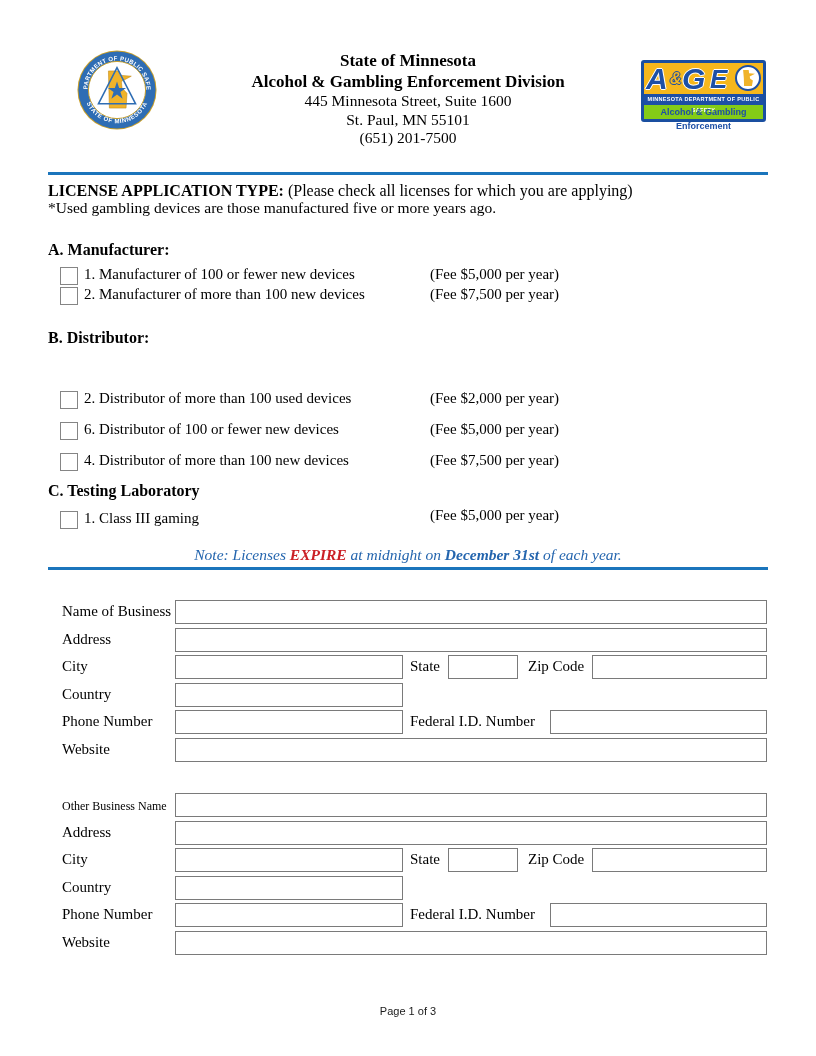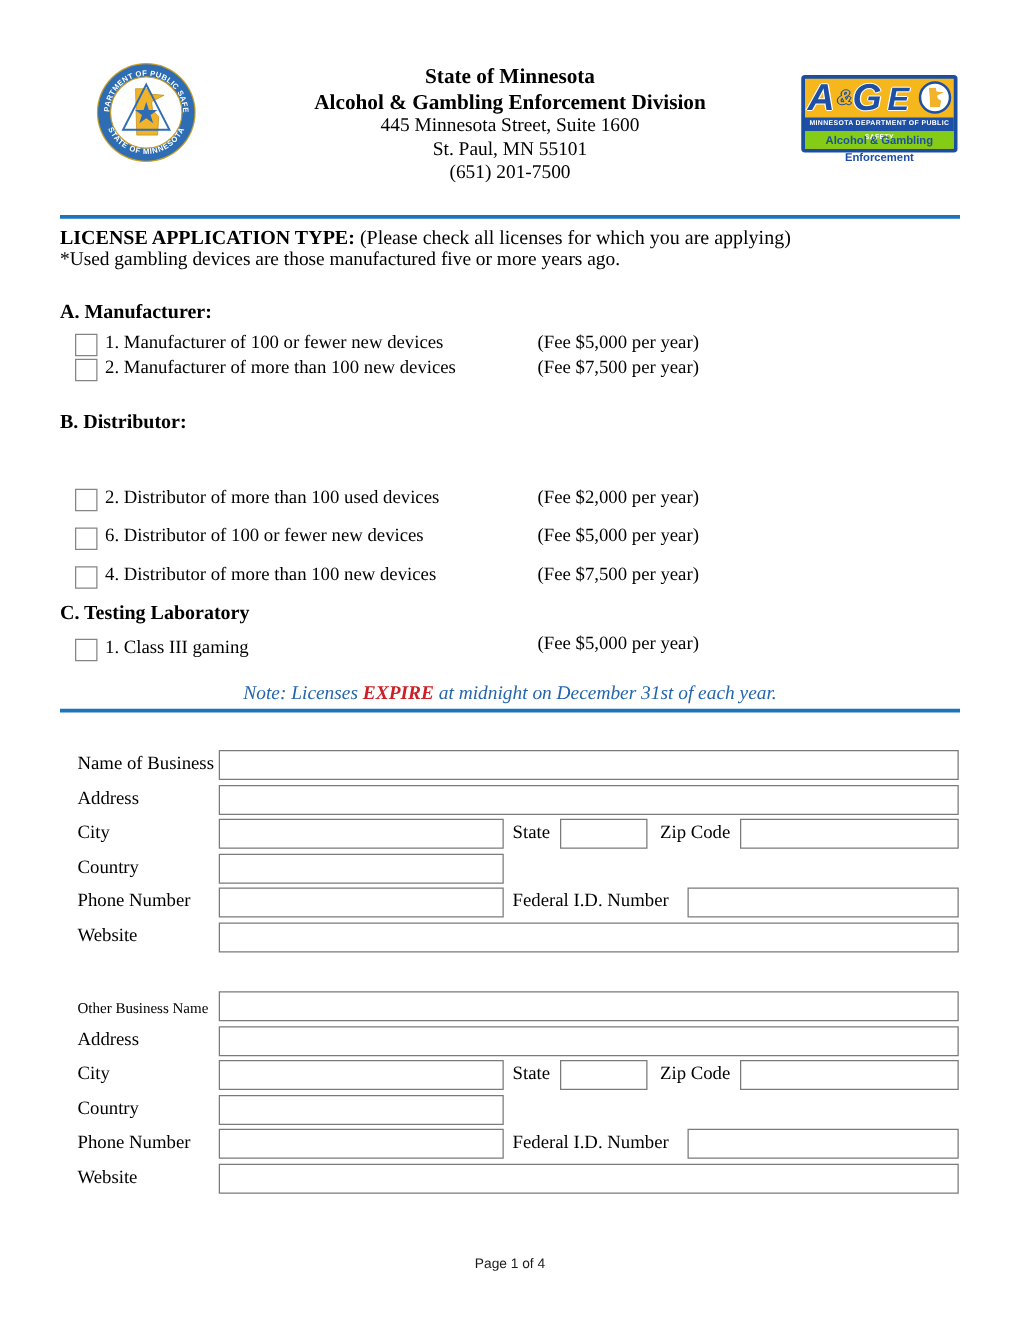--- a/index.html
+++ b/index.html
@@ -45,21 +45,21 @@
   .cb{position:absolute;left:12px;top:1px;width:16px;height:16px;background:#fff;
       border:1px solid #858585;cursor:pointer}
   .cbl{position:absolute;left:36px;top:0;font-size:15px;white-space:nowrap}
   .fee{position:absolute;left:382px;top:0;font-size:15px;white-space:nowrap}
   .fee.up{top:-3px}
 
   
   .note{top:546px;left:48px;width:720px;text-align:center;font-style:italic;
         font-size:15.5px;color:#2465ae}
   .note .red{color:#cb2026;font-weight:bold}
-  .note .bd{font-weight:normal}
+  .note .bd{font-weight:bold}
 
   
   .frow{left:48px;width:720px;height:24px}
   .flabel{position:absolute;left:14px;top:3px;font-size:15px;white-space:nowrap}
   .flabel.sm{font-size:12px;top:6px}
   .lab-state{position:absolute;left:362px;top:3px;font-size:15px}
   .lab-zip{position:absolute;left:480px;top:3px;font-size:15px}
   .lab-fed{position:absolute;left:362px;top:3px;font-size:15px}
   input.txt{position:absolute;top:0;height:24px;border:1px solid #7a7a7a;background:#fff;
             padding:0 4px;box-sizing:border-box;font:14px "Liberation Serif",serif}
@@ -224,15 +224,15 @@
     <span class="flabel">Phone Number</span>
     <input type="text" class="txt w-phone" style="">
     <span class="lab-fed">Federal I.D. Number</span>
     <input type="text" class="txt in-fed" style="">
   </div>
   <div class="abs frow" style="top:931px">
     <span class="flabel">Website</span>
     <input type="text" class="txt w-full" style="">
   </div>
 
-  <div class="abs footer">Page 1 of 4</div>
+  <div class="abs footer">Page 1 of 3</div>
 
 </div>
 
 </body></html>

